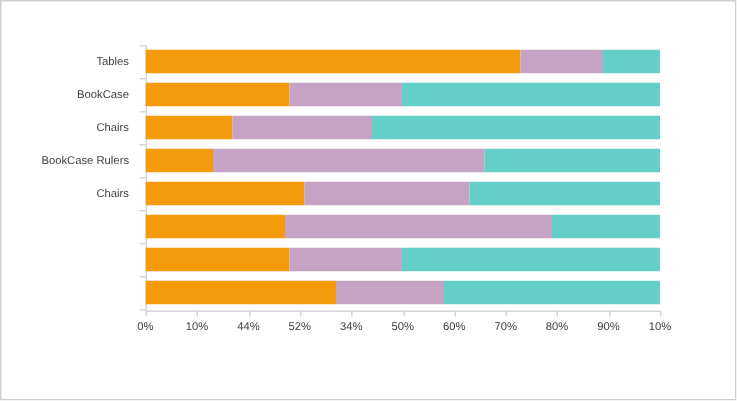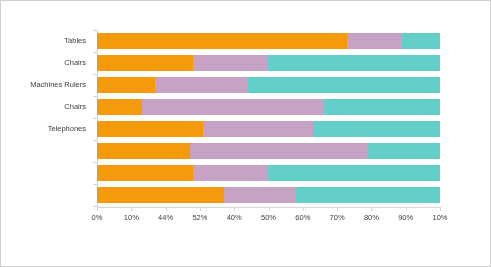--- a/index.html
+++ b/index.html
@@ -127,24 +127,24 @@
   }
 </style>
 </head>
 <body>
 
 <div id="frame">
   <div id="chart">
 
     <div class="cat-labels">
         <div class="cat-label">Tables</div>
+        <div class="cat-label">BookCase</div>
         <div class="cat-label">Chairs</div>
-        <div class="cat-label">Machines Rulers</div>
+        <div class="cat-label">BookCase Rulers</div>
         <div class="cat-label">Chairs</div>
-        <div class="cat-label">Telephones</div>
       </div>
 
     <div class="axis-y-line"></div>
 
     <div class="plot-area">
       <div class="rows">
           <div class="row">
             <div class="bar">
               <div class="seg" style="background: rgb(245, 155, 11); width: 250.39px;"></div>
               <div class="seg" style="background: rgb(198, 162, 196); width: 54.88px;"></div>
@@ -207,21 +207,21 @@
     <div class="xticks">
         <div class="xtick-mark" style="left: 0px;"></div>
         <div class="xtick-label" style="left: 0px;">0%</div>
         <div class="xtick-mark" style="left: 34.3px;"></div>
         <div class="xtick-label" style="left: 34.3px;">10%</div>
         <div class="xtick-mark" style="left: 68.6px;"></div>
         <div class="xtick-label" style="left: 68.6px;">44%</div>
         <div class="xtick-mark" style="left: 102.9px;"></div>
         <div class="xtick-label" style="left: 102.9px;">52%</div>
         <div class="xtick-mark" style="left: 137.2px;"></div>
-        <div class="xtick-label" style="left: 137.2px;">40%</div>
+        <div class="xtick-label" style="left: 137.2px;">34%</div>
         <div class="xtick-mark" style="left: 171.5px;"></div>
         <div class="xtick-label" style="left: 171.5px;">50%</div>
         <div class="xtick-mark" style="left: 205.8px;"></div>
         <div class="xtick-label" style="left: 205.8px;">60%</div>
         <div class="xtick-mark" style="left: 240.1px;"></div>
         <div class="xtick-label" style="left: 240.1px;">70%</div>
         <div class="xtick-mark" style="left: 274.4px;"></div>
         <div class="xtick-label" style="left: 274.4px;">80%</div>
         <div class="xtick-mark" style="left: 308.7px;"></div>
         <div class="xtick-label" style="left: 308.7px;">90%</div>

